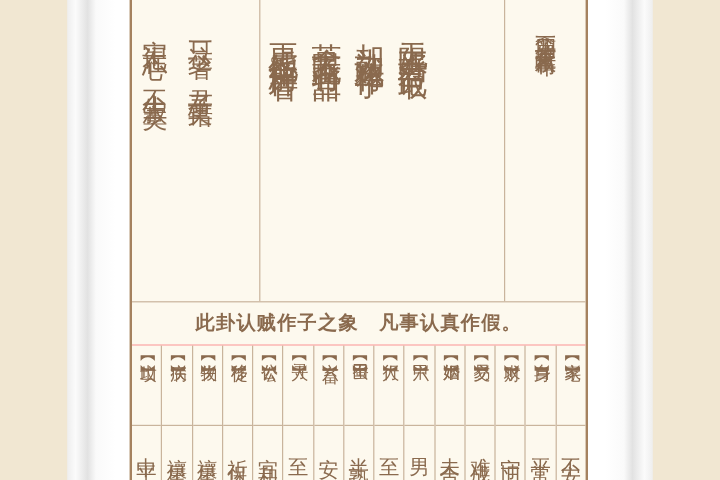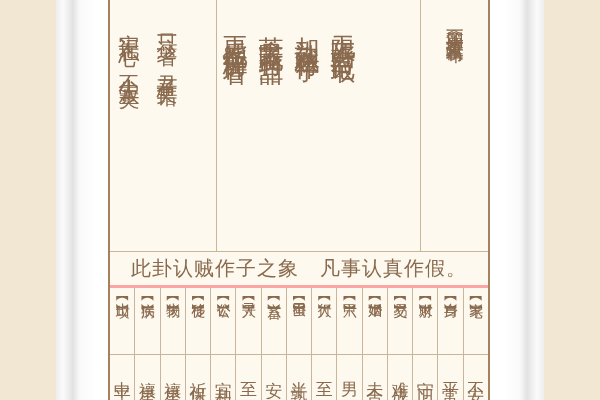--- a/index.html
+++ b/index.html
@@ -66,23 +66,23 @@
   .aside{
     writing-mode:vertical-rl;text-orientation:mixed;
     height:230px;
   }
   .aside-line{
     font-size:21px;letter-spacing:4px;line-height:38px;
   }
   .band{
     height:36px;
     box-sizing:border-box;
-    border-bottom:3px solid #fca5a5;
+    border-bottom:1px solid #fca5a5;
     display:flex;align-items:center;justify-content:center;
-    font-size:20px;letter-spacing:1px;
+    font-size:16px;letter-spacing:1px;font-weight:bold;
   }
   .ftable{
     flex:1;
     display:flex;flex-direction:row-reverse;
   }
   .fcol{
     flex:1;
     box-sizing:border-box;
     border-left:1px solid #c9b49c;
     display:flex;flex-direction:column;

